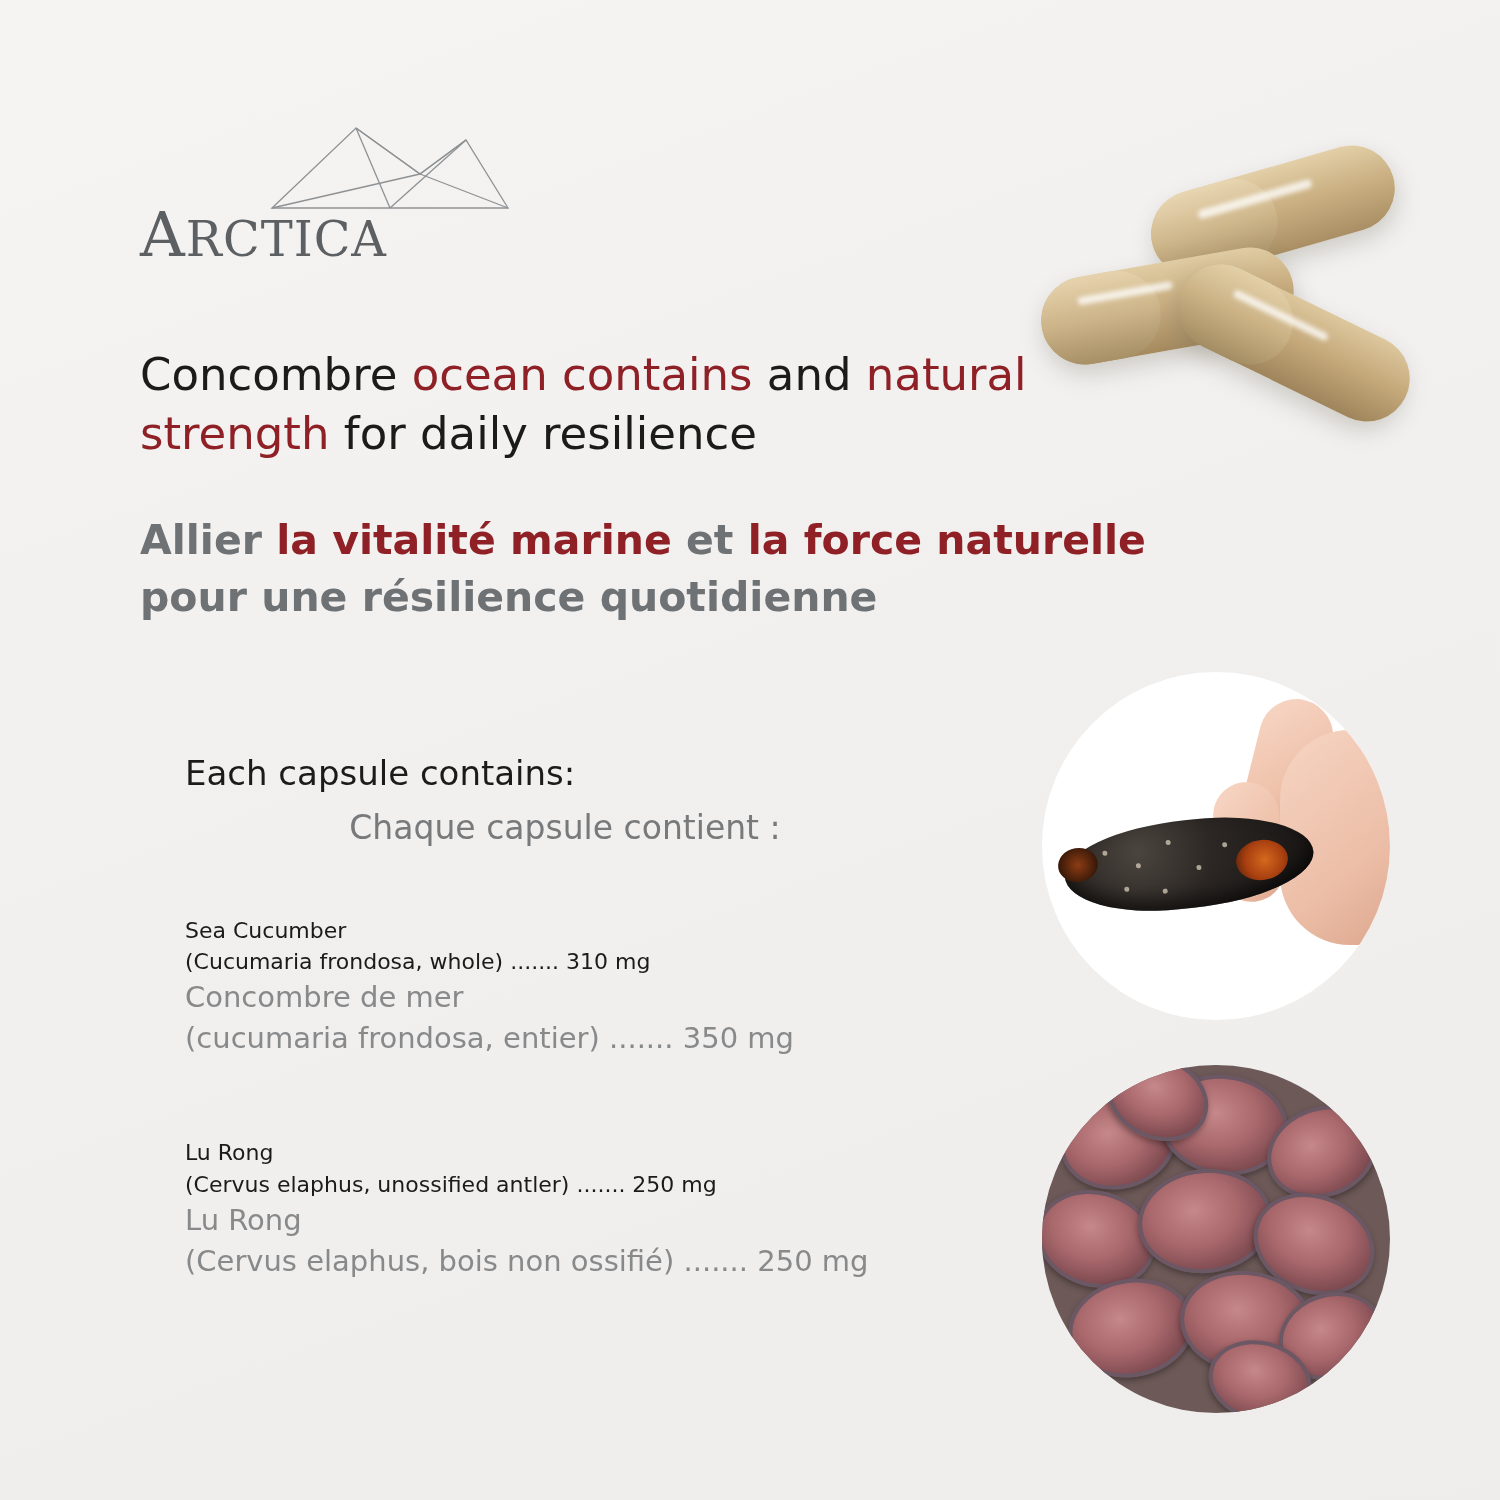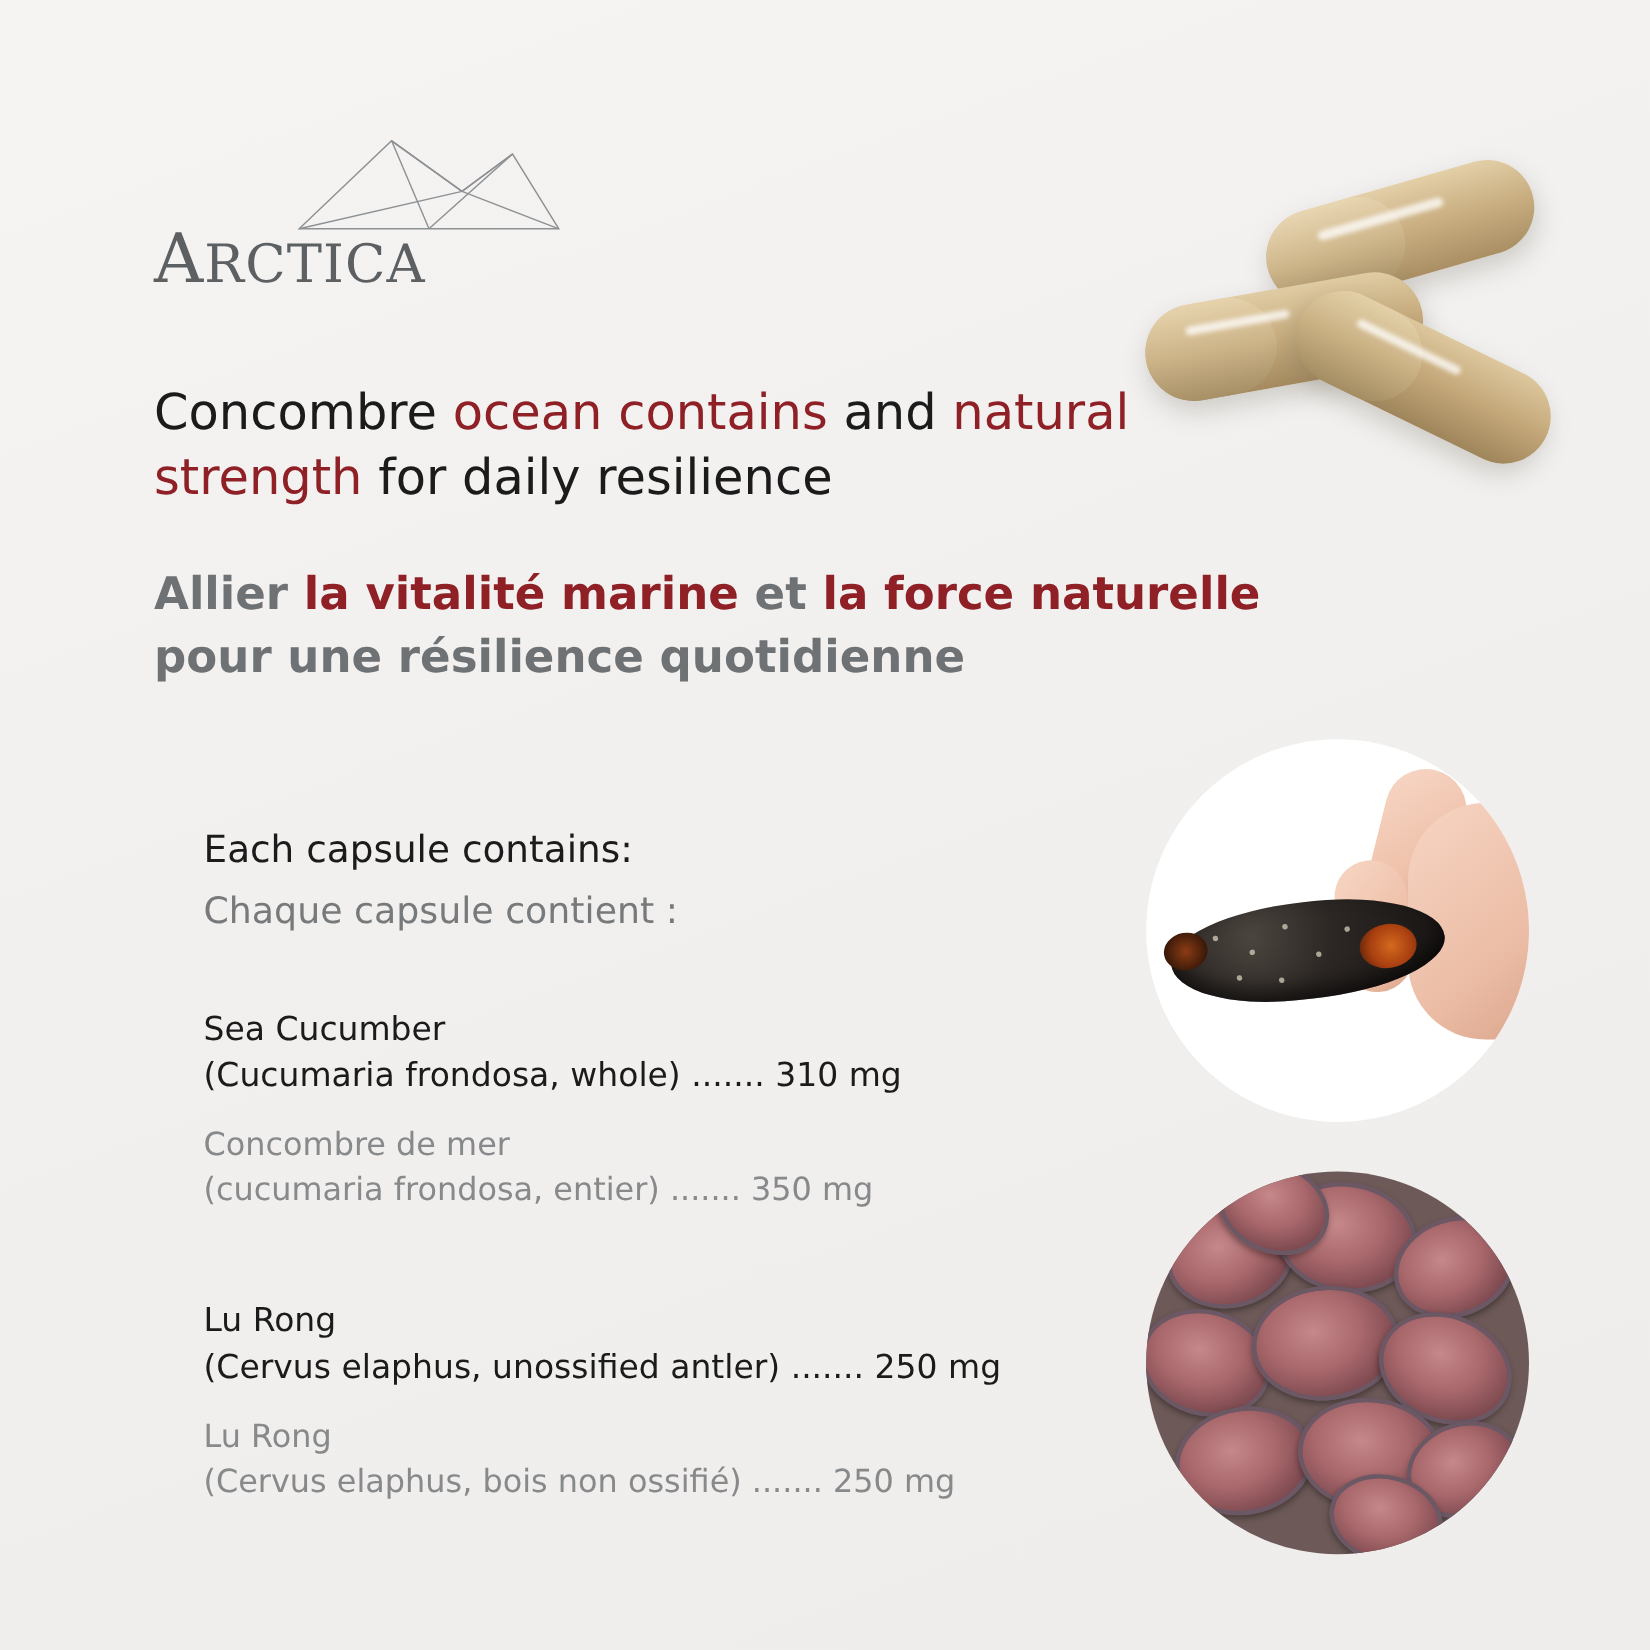--- a/index.html
+++ b/index.html
@@ -84,33 +84,33 @@
   .ing-title-en {
     font-size: 34px;
     color: #1b1b1b;
     line-height: 1.5;
   }
   .ing-title-fr {
     font-size: 33px;
     color: #77797b;
     line-height: 1.5;
     margin-top: 4px;
+    text-align: center;
   }
   .ing-group { margin-top: 62px; }
   .ing-group.second { margin-top: 78px; }
   .ing-en {
-    font-size: 30px;
+    font-size: 22px;
     color: #1b1b1b;
     line-height: 1.42;
   }
   .ing-fr {
     font-size: 29px;
     color: #88898b;
     line-height: 1.42;
-    margin-top: 20px;
   }
 
   
   .capsules {
     position: absolute;
     right: 70px;
     top: 150px;
     width: 400px;
     height: 330px;
   }

